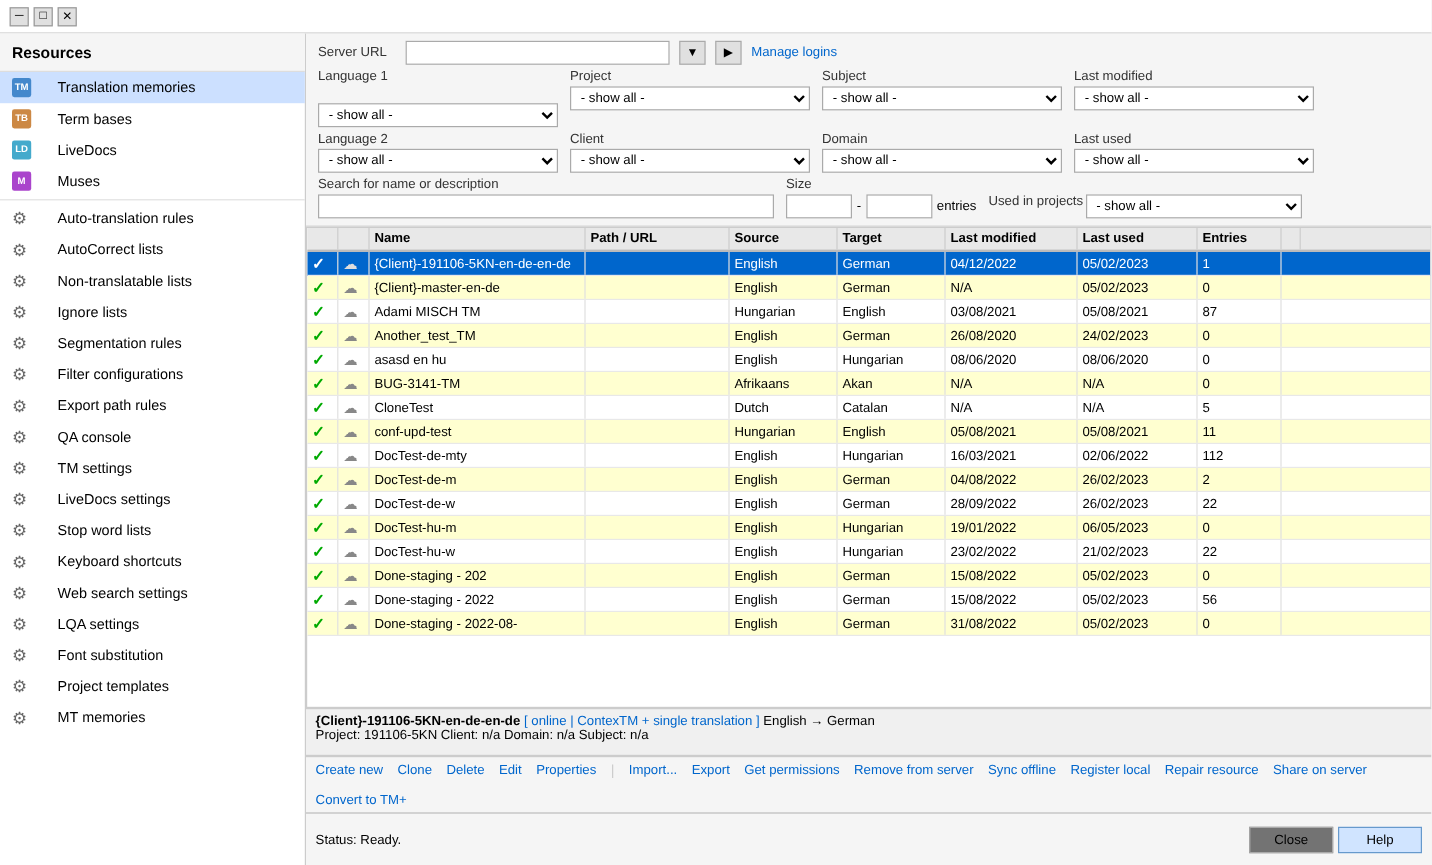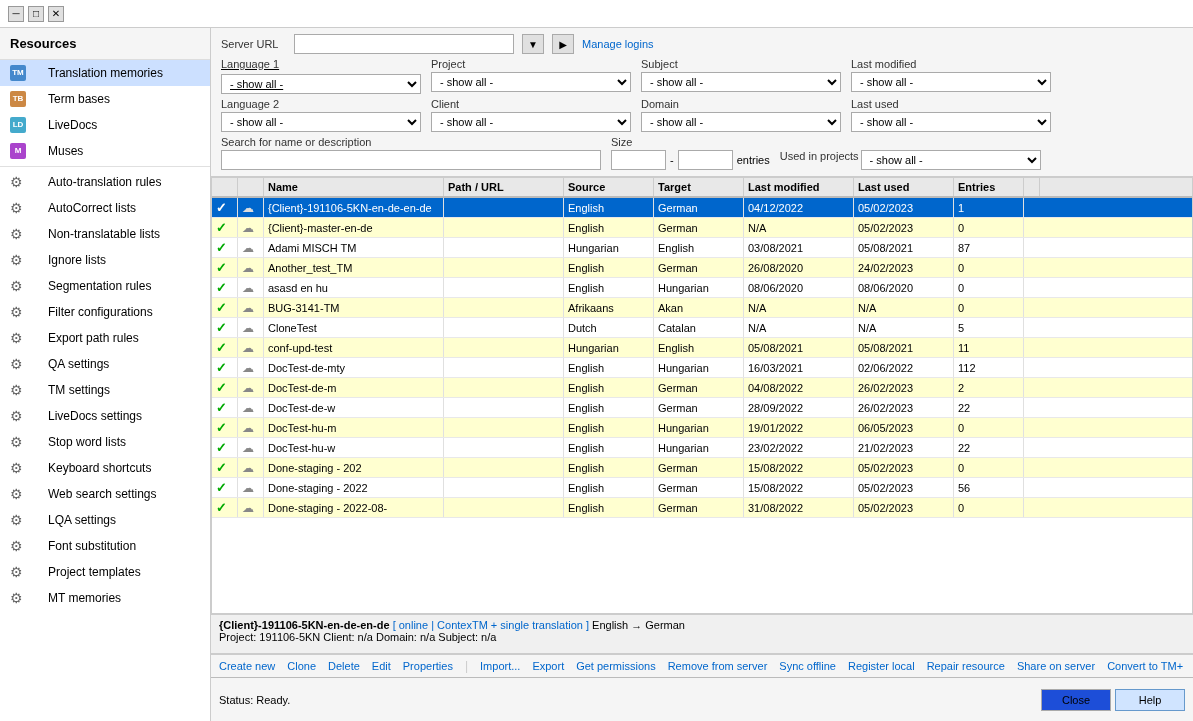--- a/index.html
+++ b/index.html
@@ -11,21 +11,21 @@
     .titlebar-icon { width: 16px; height: 16px; background: #c00; border-radius: 50%; display: flex; align-items: center; justify-content: center; }
     .titlebar-icon svg { width: 12px; height: 12px; }
     .titlebar-title { font-size: 12px; color: #333; }
     .titlebar-controls { display: flex; gap: 4px; }
     .titlebar-btn { width: 16px; height: 16px; border: 1px solid #999; background: #e0e0e0; display: flex; align-items: center; justify-content: center; cursor: pointer; font-size: 10px; }
     
     
     .main-layout { display: flex; height: calc(721px - 28px); }
     
     
-    .sidebar { width: 211px; background: #fff; border-right: 1px solid #ccc; display: flex; flex-direction: column; }
+    .sidebar { width: 255px; background: #fff; border-right: 1px solid #ccc; display: flex; flex-direction: column; }
     .sidebar-header { padding: 8px 10px; font-weight: bold; font-size: 13px; border-bottom: 1px solid #ddd; background: #f5f5f5; }
     .sidebar-item { display: flex; align-items: center; gap: 22px; padding: 5px 10px; cursor: pointer; font-size: 12px; }
     .sidebar-item.active { background: #cce0ff; }
     .sidebar-icon { width: 18px; height: 18px; flex-shrink: 0; }
     .sidebar-item-label { font-size: 12px; }
     .sidebar-divider { height: 1px; background: #e0e0e0; margin: 2px 0; }
     
     
     .content { flex: 1; display: flex; flex-direction: column; background: #f5f5f5; overflow: hidden; }
     
@@ -62,21 +62,21 @@
     
     
     .bottom-toolbar { background: #f5f5f5; border-top: 1px solid #ccc; padding: 4px 8px; display: flex; align-items: center; gap: 12px; flex-wrap: wrap; }
     .toolbar-btn { color: #0066cc; font-size: 11px; cursor: pointer; background: none; border: none; padding: 0; }
     .toolbar-btn-sep { color: #ccc; }
     
     
     .status-bar { background: #f5f5f5; border-top: 1px solid #bbb; padding: 3px 8px; display: flex; align-items: center; justify-content: space-between; height: 44px; }
     .status-text { font-size: 11px; }
     .status-buttons { display: flex; gap: 4px; }
-    .status-btn { height: 22px; min-width: 70px; background: #1d4ed8; border: 1px solid #aaa; cursor: pointer; font-size: 11px; padding: 0 10px; }
+    .status-btn { height: 22px; min-width: 70px; background: #737373; border: 1px solid #aaa; cursor: pointer; font-size: 11px; padding: 0 10px; }
     .status-btn.primary { background: #d0e4ff; border-color: #6699cc; }
     
     
     .icon-tm { display: inline-block; width: 16px; height: 16px; background: #4488cc; border-radius: 2px; color: #fff; font-size: 8px; font-weight: bold; text-align: center; line-height: 16px; }
     .icon-tb { display: inline-block; width: 16px; height: 16px; background: #cc8844; border-radius: 2px; color: #fff; font-size: 8px; font-weight: bold; text-align: center; line-height: 16px; }
     .icon-ld { display: inline-block; width: 16px; height: 16px; background: #44aacc; border-radius: 2px; color: #fff; font-size: 8px; font-weight: bold; text-align: center; line-height: 16px; }
     .icon-mu { display: inline-block; width: 16px; height: 16px; background: #aa44cc; border-radius: 2px; color: #fff; font-size: 8px; font-weight: bold; text-align: center; line-height: 16px; }
     .icon-gear { display: inline-block; width: 16px; height: 16px; color: #666; font-size: 14px; line-height: 16px; }
     
     .convert-btn { color: #0066cc; font-size: 11px; cursor: pointer; background: none; border: none; padding: 0; text-align: center; }
@@ -139,21 +139,21 @@
     <div class="sidebar-item">
       <span class="sidebar-icon icon-gear">⚙</span>
       <span class="sidebar-item-label">Filter configurations</span>
     </div>
     <div class="sidebar-item">
       <span class="sidebar-icon icon-gear">⚙</span>
       <span class="sidebar-item-label">Export path rules</span>
     </div>
     <div class="sidebar-item">
       <span class="sidebar-icon icon-gear">⚙</span>
-      <span class="sidebar-item-label">QA settings</span>
+      <span class="sidebar-item-label">QA console</span>
     </div>
     <div class="sidebar-item">
       <span class="sidebar-icon icon-gear">⚙</span>
       <span class="sidebar-item-label">TM settings</span>
     </div>
     <div class="sidebar-item">
       <span class="sidebar-icon icon-gear">⚙</span>
       <span class="sidebar-item-label">LiveDocs settings</span>
     </div>
     <div class="sidebar-item">
@@ -192,21 +192,21 @@
 
       <div class="filter-row">
         <span class="filter-label">Server URL</span>
         <input type="text" class="server-url-input" style="">
         <button class="server-url-btn">▼</button>
         <button class="server-url-btn">▶</button>
         <a class="manage-logins">Manage logins</a>
       </div>
 
       <div style="display: flex; gap: 10px; margin-bottom: 4px; align-items: flex-start;">
-        <div style="display: flex; flex-direction: column; gap: 4px; text-decoration: underline;">
+        <div style="display: flex; flex-direction: column; gap: 16px;">
           <span class="filter-label">Language 1</span>
           <select class="filter-select filter-select-wide">
             <option>- show all -</option>
           </select>
         </div>
         <div style="display: flex; flex-direction: column; gap: 2px;">
           <span class="filter-label">Project</span>
           <select class="filter-select filter-select-wide">
             <option>- show all -</option>
           </select>

